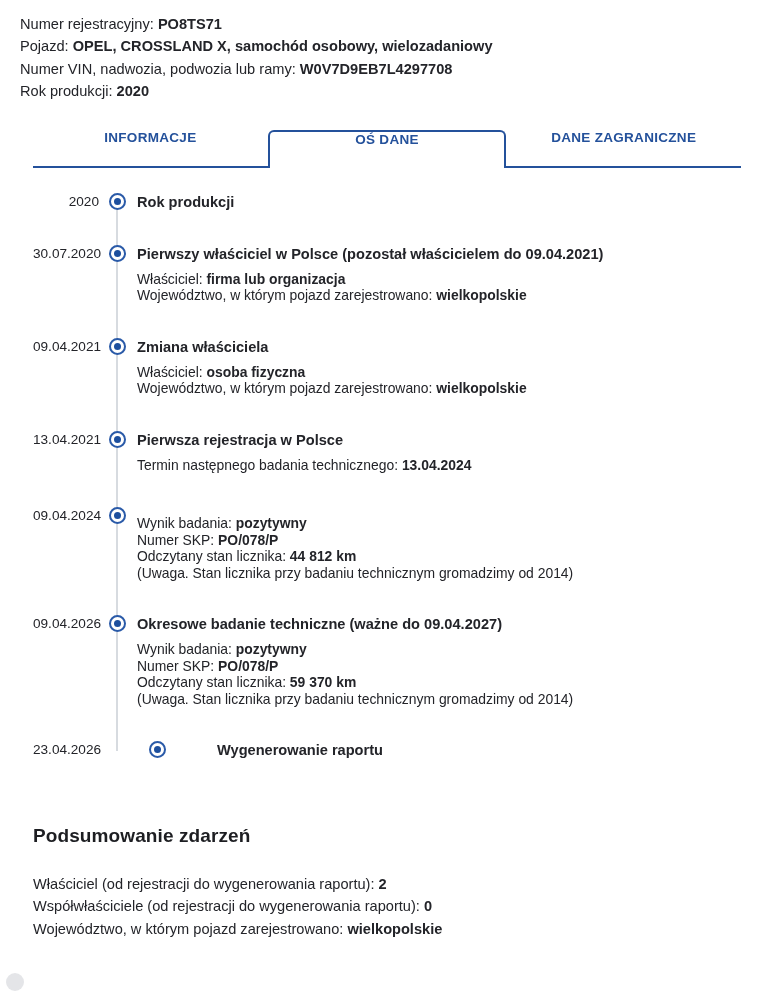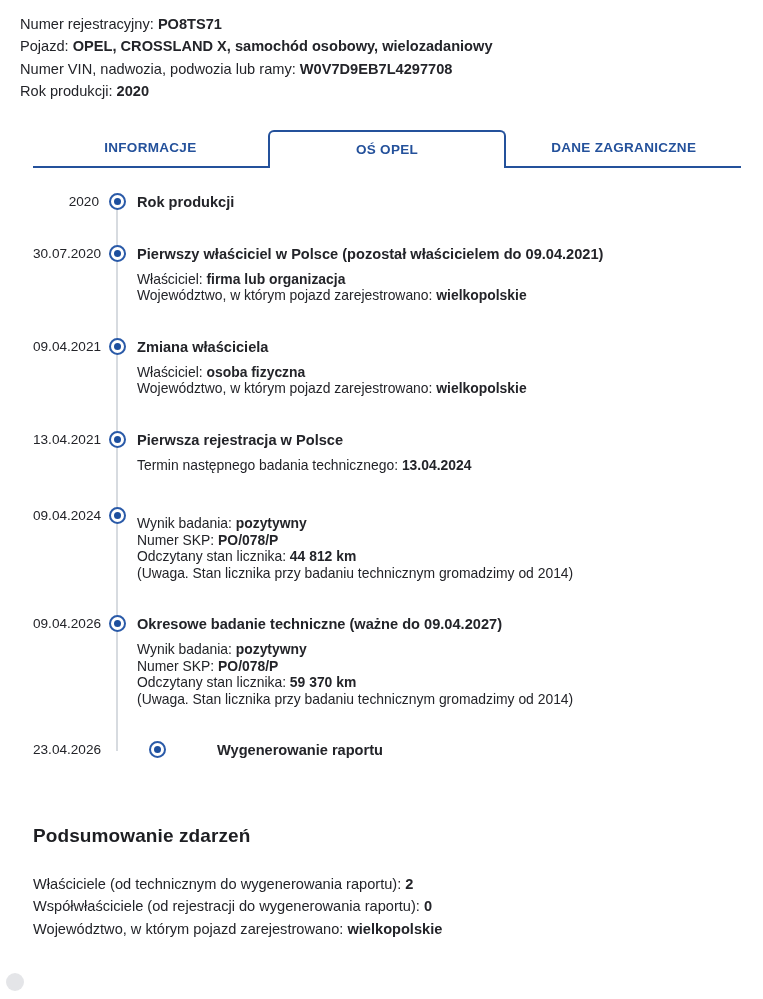--- a/index.html
+++ b/index.html
@@ -13,21 +13,21 @@
   html,body{width:763px;height:999px;overflow:hidden;background:#ffffff;
     font-family:"Liberation Sans","DejaVu Sans",sans-serif;color:var(--ink);}
   b{font-weight:700;}
 
   
   .veh-header{padding:13px 22px 0 20px;font-size:14.6px;line-height:22.4px;}
   .veh-header .row{white-space:nowrap;}
 
   
   .tabbar{display:flex;margin:27px 22px 0 33px;height:38px;}
-  .tab{flex:1;display:flex;align-items:center;justify-content:center;
+  .tab{flex:1;display:flex;justify-content:center;
     color:var(--blue);font-weight:700;font-size:13.5px;letter-spacing:.3px;
     border-bottom:2px solid var(--blue);cursor:pointer;background:#fff;}
   .tab.active{border:2px solid var(--blue);border-bottom:none;border-radius:6px 6px 0 0;}
 
   
   .timeline{position:relative;margin:25px 22px 0 33px;}
   .timeline .vline{position:absolute;left:83px;top:10px;bottom:8px;width:2px;
     background:var(--line);}
   .t-entry{display:flex;align-items:flex-start;margin-bottom:34px;position:relative;}
   .t-entry:last-child{margin-bottom:0;gap:40px;}
@@ -69,21 +69,21 @@
 
 </div>
 </section>
 
 <nav class="tabbar">
   <div class="tab">
       <span>INFORMACJE</span>
     </div>
 
   <div class="tab active">
-      <span>OŚ OPEL</span>
+      <span>OŚ DANE</span>
     </div>
 
   <div class="tab">
       <span>DANE ZAGRANICZNE</span>
     </div>
 </nav>
 
 <section class="timeline">
   <div class="vline"></div>
   <div>
@@ -187,21 +187,21 @@
       <div class="t-title">Wygenerowanie raportu</div>
 
     </div>
   </div>
 </div>
 </section>
 
 <section class="summary">
   <h2>Podsumowanie zdarzeń</h2>
   <div class="rows">
-  <div class="row"><span>Właściciele (od technicznym do wygenerowania raportu): </span><b>2</b></div>
+  <div class="row"><span>Właściciel (od rejestracji do wygenerowania raportu): </span><b>2</b></div>
 
   <div class="row"><span>Współwłaściciele (od rejestracji do wygenerowania raportu): </span><b>0</b></div>
 
   <div class="row"><span>Województwo, w którym pojazd zarejestrowano: </span><b>wielkopolskie</b></div>
 </div>
 </section>
 
 <div class="watermark"></div>
 
 </body></html>

